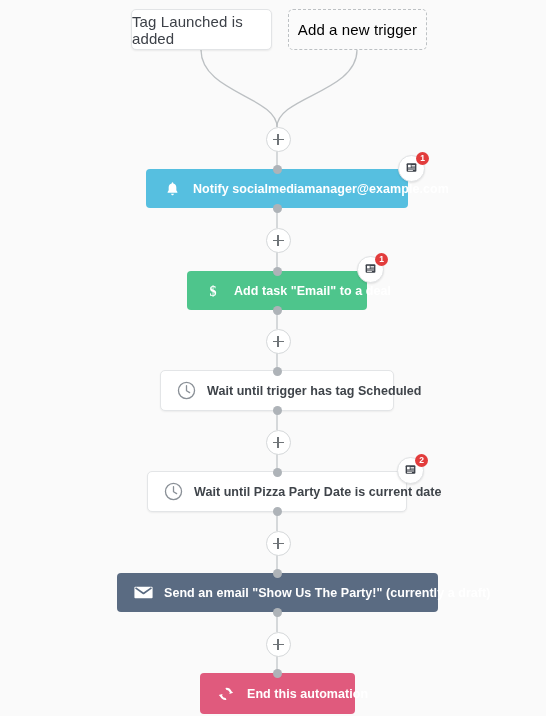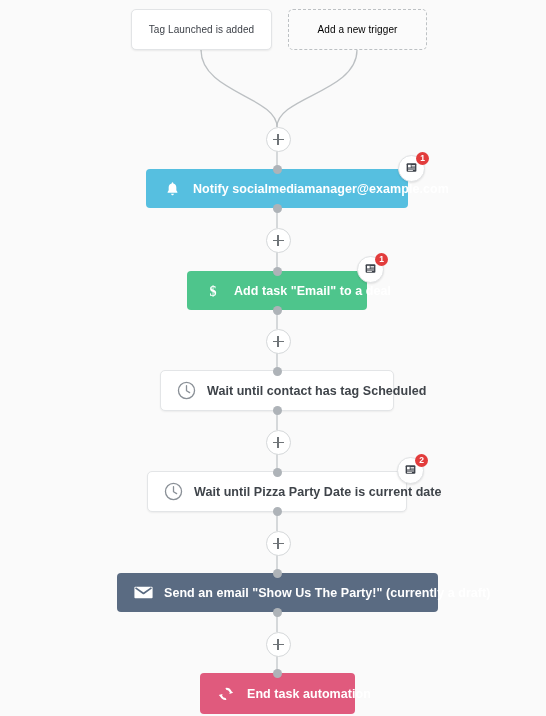--- a/index.html
+++ b/index.html
@@ -38,21 +38,21 @@
   }
 
   
   .trigger {
     height: 41px;
     border-radius: 5px;
     background: #ffffff;
     display: flex;
     align-items: center;
     justify-content: center;
-    font-size: 10px;
+    font-size: 15px;
     color: #3d4148;
     letter-spacing: .1px;
   }
   .trigger.solid {
     border: 1px solid #e2e4e6;
     box-shadow: 0 1px 2px rgba(0,0,0,.07);
   }
   .trigger.dashed {
     border: 1px dashed #bdc1c4;
     background: #fbfbfb;
@@ -269,21 +269,21 @@
   <div class="plus" style="left:265.5px; top:329px;"></div>
 
   <div class="card waitcard" style="left:160px; top:370px; width:234px;">
     <span class="dot top"></span>
     <span class="ico">
       <svg width="21" height="21" viewBox="0 0 24 24">
         <circle cx="12" cy="12" r="9.2" fill="none" stroke="#8a9097" stroke-width="1.5"></circle>
         <path d="M12 6.6v5.7l3.6 2.1" fill="none" stroke="#8a9097" stroke-width="1.5" stroke-linecap="round" stroke-linejoin="round"></path>
       </svg>
     </span>
-    <span class="label">Wait until contact has tag Scheduled</span>
+    <span class="label">Wait until trigger has tag Scheduled</span>
     <span class="dot bottom"></span>
   </div>
 
   <div class="plus" style="left:265.5px; top:430px;"></div>
 
   <div class="card waitcard" style="left:147px; top:471px; width:260px;text-align:right;">
     <span class="dot top"></span>
     <span class="ico">
       <svg width="21" height="21" viewBox="0 0 24 24">
         <circle cx="12" cy="12" r="9.2" fill="none" stroke="#8a9097" stroke-width="1.5"></circle>
@@ -326,16 +326,16 @@
   <div class="card endnode" style="left:200px; top:673px; width:155px; height:41px;">
     <span class="dot top"></span>
     <span class="ico">
       <svg width="18" height="16" viewBox="0 0 24 22">
         <path d="M4.2 14.6a8 8 0 0 0 8.4 4.6l-1.1-2.6a5.3 5.3 0 0 1-4.8-3.3z" fill="#ffffff"></path>
         <path d="M2 12.4l5.2-1.5-1.4 5.2z" fill="#ffffff"></path>
         <path d="M19.6 7.2a8 8 0 0 0-8.4-4.6l1.1 2.6a5.3 5.3 0 0 1 4.8 3.3z" fill="#ffffff"></path>
         <path d="M21.8 9.4l-5.2 1.5 1.4-5.2z" fill="#ffffff"></path>
       </svg>
     </span>
-    <span class="label">End task automation</span>
+    <span class="label">End this automation</span>
   </div>
 
 </div>
 
 </body></html>

